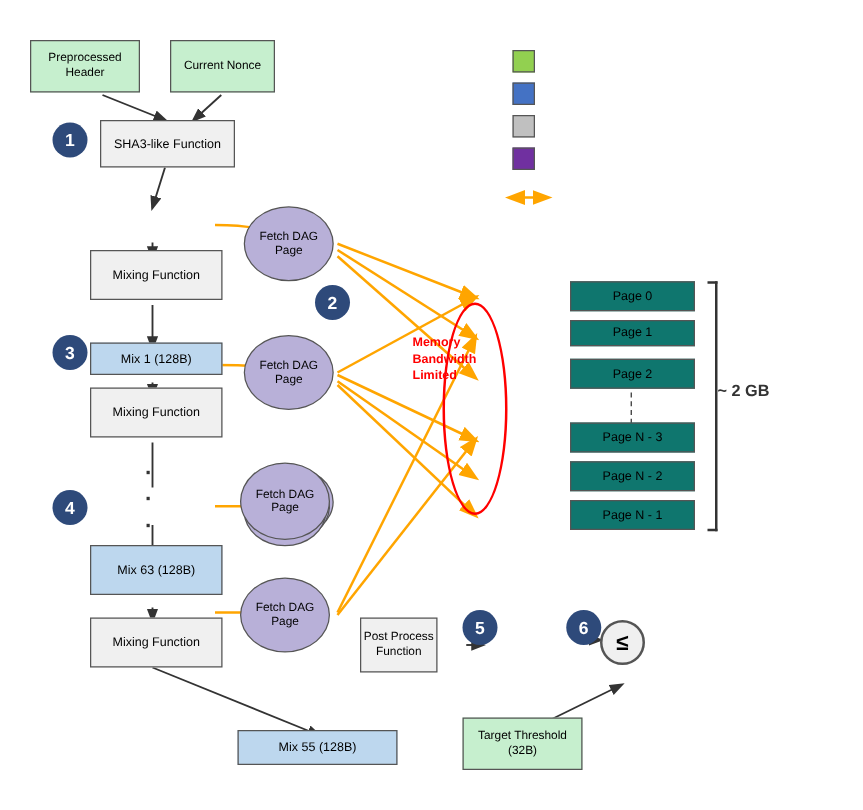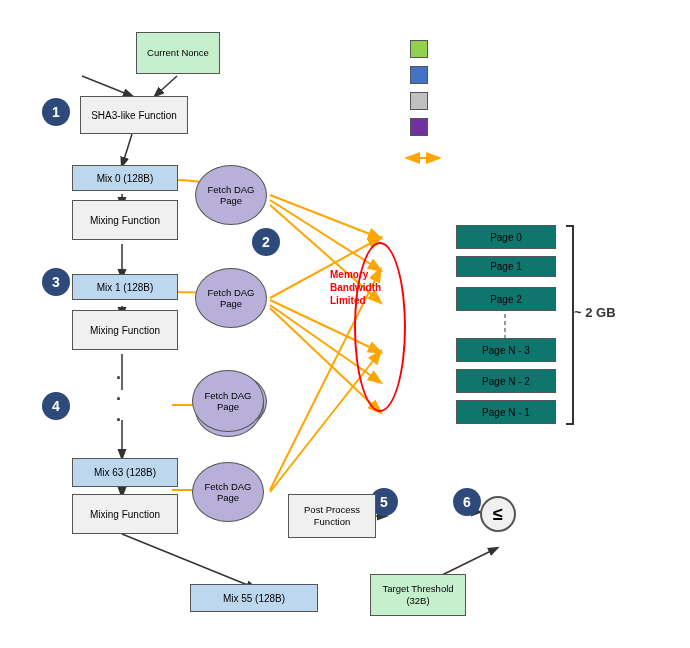--- a/index.html
+++ b/index.html
@@ -194,28 +194,28 @@
         <path d="M8,0 L8,6 L0,3 z" fill="orange"></path>
       </marker>
     </defs>
   </svg>
 
   <div class="legend-sq" style="left:410px;top:40px;background:#92d050;border:1.5px solid #555;"></div>
   <div class="legend-sq" style="left:410px;top:66px;background:#4472c4;border:1.5px solid #555;"></div>
   <div class="legend-sq" style="left:410px;top:92px;background:#c0c0c0;border:1.5px solid #555;"></div>
   <div class="legend-sq" style="left:410px;top:118px;background:#7030a0;border:1.5px solid #555;"></div>
 
+  <div class="box box-green" style="left:24px;top:32px;width:88px;height:42px;font-size:9.5px;">Preprocessed Header</div>
 
   <div class="box box-green" style="left:136px;top:32px;width:84px;height:42px;font-size:9.5px;">Current Nonce</div>
 
   <div class="circle-num" style="left:42px;top:98px;">1</div>
 
   <div class="box box-light" style="left:80px;top:96px;width:108px;height:38px;font-size:10px;">SHA3-like Function</div>
 
-  <div class="box box-blue" style="left:72px;top:165px;width:106px;height:26px;font-size:10px;">Mix 0 (128B)</div>
 
   <div class="box box-light" style="left:72px;top:200px;width:106px;height:40px;font-size:10px;">Mixing Function</div>
 
   <div class="fetch-circle" style="left:195px;top:165px;width:72px;height:60px;font-size:9.5px;">Fetch DAG Page</div>
 
   <div class="circle-num" style="left:252px;top:228px;">2</div>
 
   <div class="circle-num" style="left:42px;top:268px;">3</div>
 
   <div class="box box-blue" style="left:72px;top:274px;width:106px;height:26px;font-size:10px;">Mix 1 (128B)</div>
@@ -226,21 +226,21 @@
 
   <div class="dots" style="left:116px;top:368px;">·<br>·<br>·</div>
 
   <div class="circle-num" style="left:42px;top:392px;">4</div>
 
   <div class="fetch-stack" style="left:201px;top:374px;width:66px;height:55px;"></div>
   <div class="fetch-stack" style="left:198px;top:378px;width:66px;height:55px;"></div>
   <div class="fetch-stack" style="left:195px;top:382px;width:66px;height:55px;"></div>
   <div class="fetch-circle" style="left:192px;top:370px;width:72px;height:62px;font-size:9.5px;">Fetch DAG Page</div>
 
-  <div class="box box-blue" style="left:72px;top:458px;width:106px;height:29px;font-size:10px;">Mix 63 (128B)</div>
+  <div class="box box-blue" style="left:72px;top:436px;width:106px;height:40px;font-size:10px;">Mix 63 (128B)</div>
 
   <div class="box box-light" style="left:72px;top:494px;width:106px;height:40px;font-size:10px;">Mixing Function</div>
 
   <div class="fetch-circle" style="left:192px;top:462px;width:72px;height:60px;font-size:9.5px;">Fetch DAG Page</div>
 
   <div class="memory-oval" style="left:354px;top:242px;width:52px;height:170px;"></div>
 
   <div class="arrow-label" style="left:330px;top:268px;width:70px;">Memory Bandwidth Limited</div>
 
   <div class="box box-page" style="left:456px;top:225px;width:100px;height:24px;font-size:10px;">Page 0</div>
@@ -250,21 +250,21 @@
   <div class="box box-page" style="left:456px;top:338px;width:100px;height:24px;font-size:10px;">Page N - 3</div>
   <div class="box box-page" style="left:456px;top:369px;width:100px;height:24px;font-size:10px;">Page N - 2</div>
   <div class="box box-page" style="left:456px;top:400px;width:100px;height:24px;font-size:10px;">Page N - 1</div>
 
   <div class="tilde-2gb" style="left:574px;top:305px;">~ 2 GB</div>
 
   <div style="position:absolute;left:566px;top:225px;width:8px;height:200px;border:2px solid #333;border-left:none;"></div>
 
   <div class="circle-num" style="left:370px;top:488px;">5</div>
 
-  <div class="box box-light" style="left:288px;top:494px;width:88px;height:44px;font-size:9.5px;">Post Process Function</div>
+  <div class="box box-light" style="left:288px;top:494px;width:62px;height:44px;font-size:9.5px;">Post Process Function</div>
 
   <div class="circle-num" style="left:453px;top:488px;">6</div>
 
 
   <div class="le-circle" style="left:480px;top:496px;">≤</div>
 
   <div class="box box-green" style="left:370px;top:574px;width:96px;height:42px;font-size:9.5px;">Target Threshold (32B)</div>
 
   <div class="box box-blue" style="left:190px;top:584px;width:128px;height:28px;font-size:10px;">Mix 55 (128B)</div>
 

